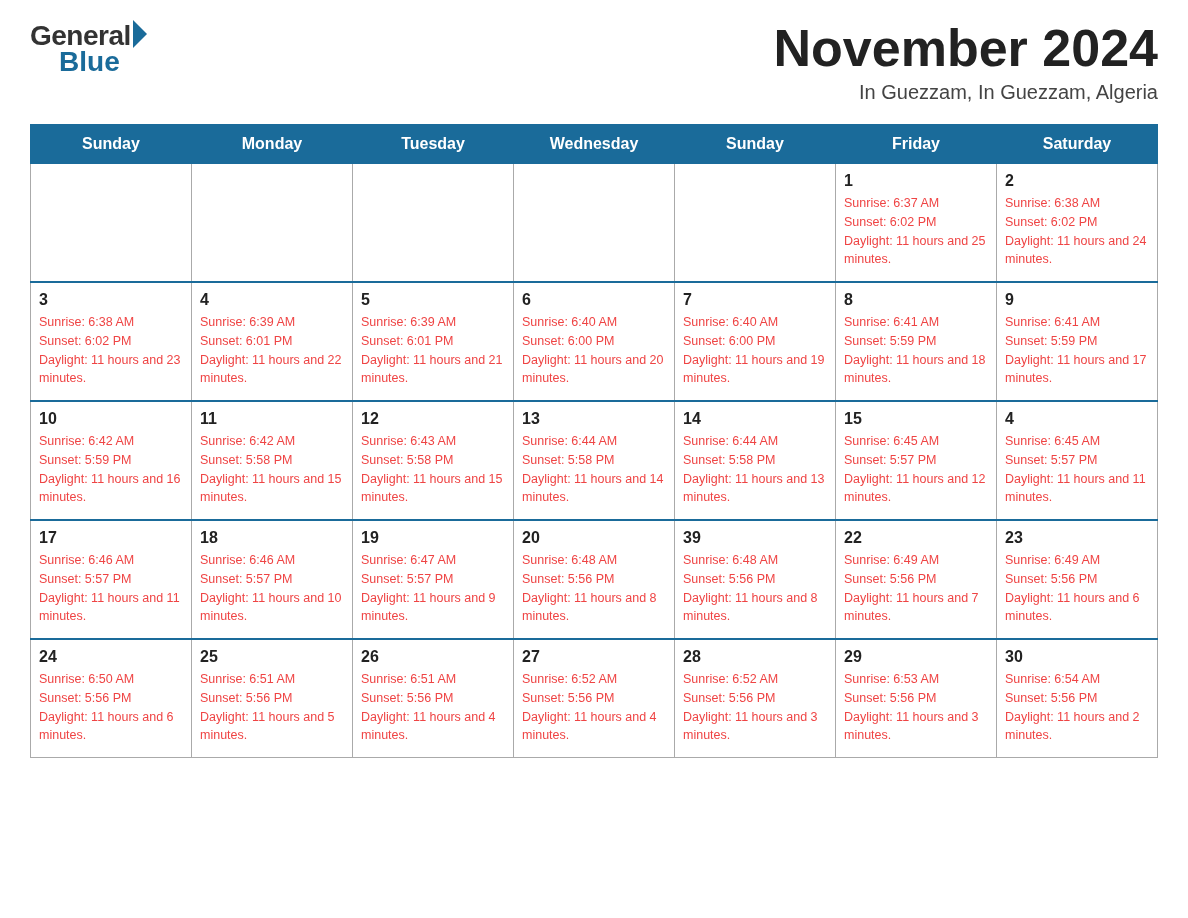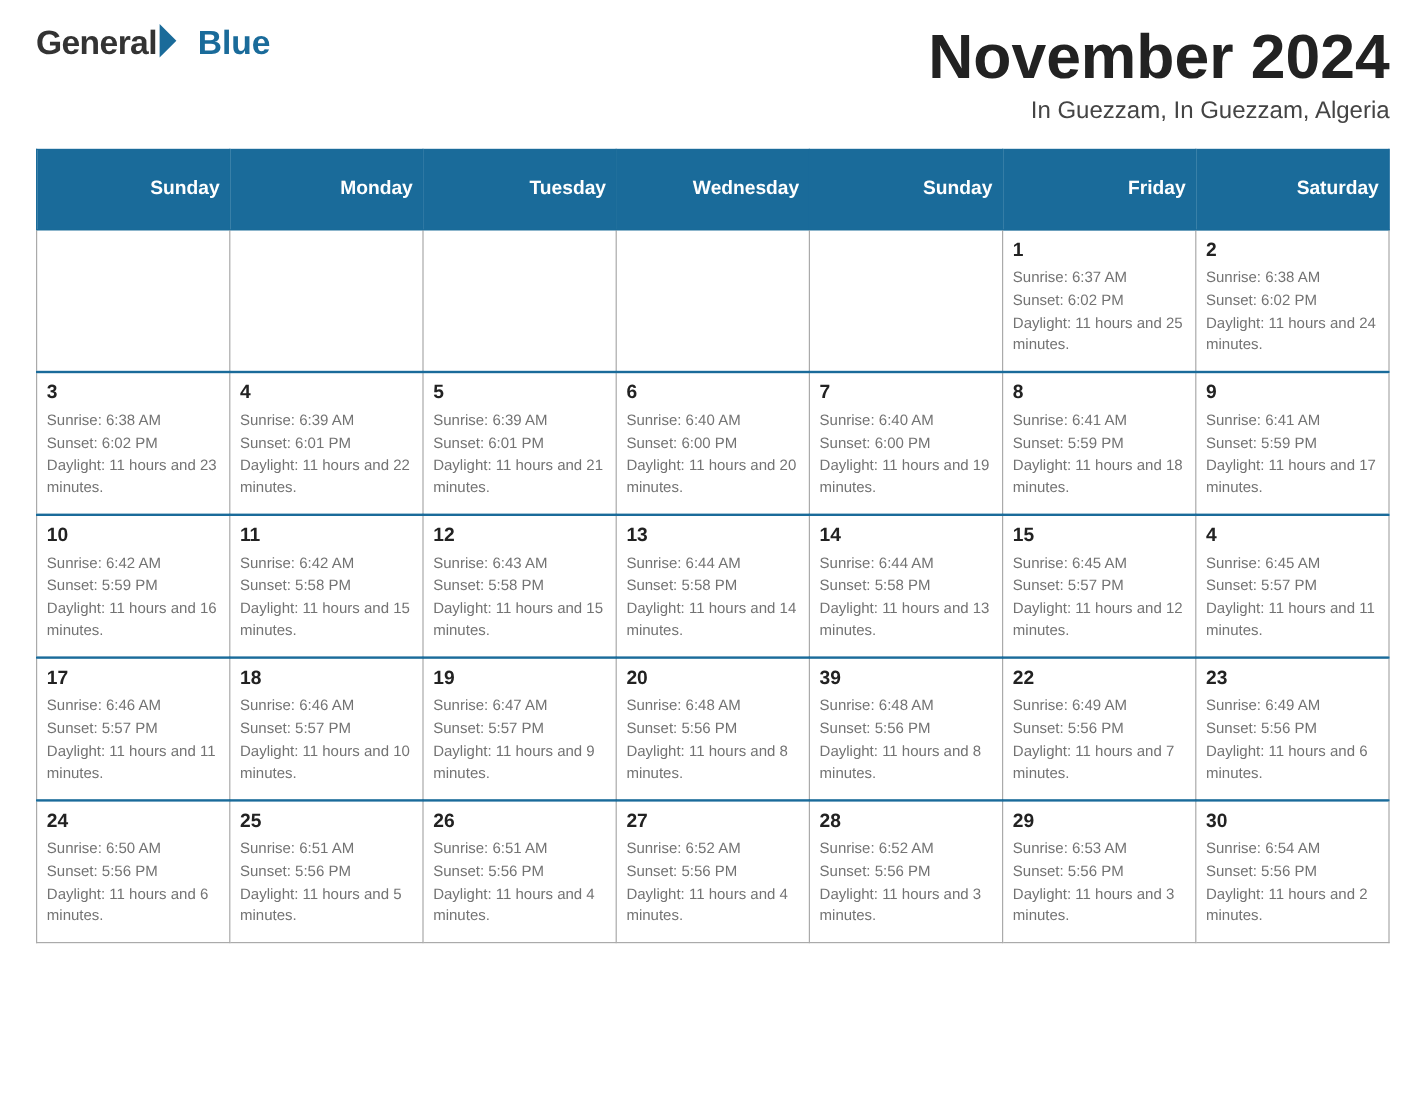--- a/index.html
+++ b/index.html
@@ -11,23 +11,22 @@
       padding: 20px 30px;
     }
     .header {
       display: flex;
       justify-content: space-between;
       align-items: flex-start;
       margin-bottom: 20px;
     }
     .logo {
       display: flex;
-      flex-direction: row;
-      align-items: flex-end;
-      gap: 16px;
+      flex-direction: column;
+      align-items: center;
     }
     .logo-top {
       display: flex;
       align-items: center;
     }
     .logo-general {
       font-size: 28px;
       font-weight: bold;
       color: #333;
       letter-spacing: -0.5px;
@@ -65,41 +64,41 @@
     .calendar {
       width: 100%;
       border-collapse: collapse;
       border: 1px solid #aaa;
     }
     .calendar thead th {
       background: #1a6b9a;
       color: #fff;
       font-size: 16px;
       font-weight: bold;
-      padding: 24px 8px;
-      text-align: right;
+      padding: 10px 8px;
+      text-align: center;
       border: 1px solid #1a6b9a;
     }
     .calendar tbody td {
       vertical-align: top;
       padding: 8px 8px 12px 8px;
       border: 1px solid #aaa;
       width: 14.28%;
       min-height: 100px;
     }
     .day-number {
       font-size: 16px;
       font-weight: bold;
       color: #222;
       display: block;
       margin-bottom: 4px;
     }
     .day-info {
       font-size: 12.5px;
-      color: #737373;
+      color: #ef4444;
       line-height: 1.5;
     }
     .empty-cell {
       background: #fff;
     }
     .calendar tbody tr {
       border-top: 2px solid #1a6b9a;
     }
     .calendar tbody tr:first-child {
       border-top: none;

